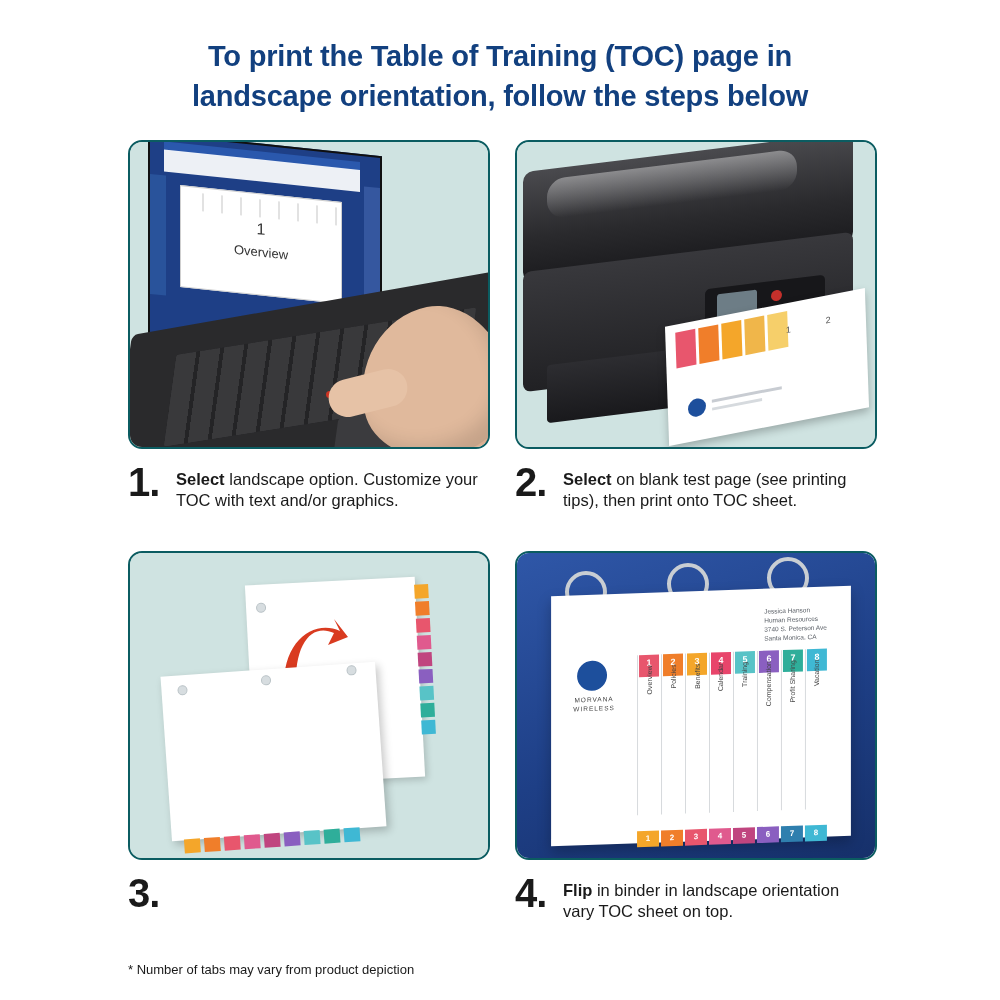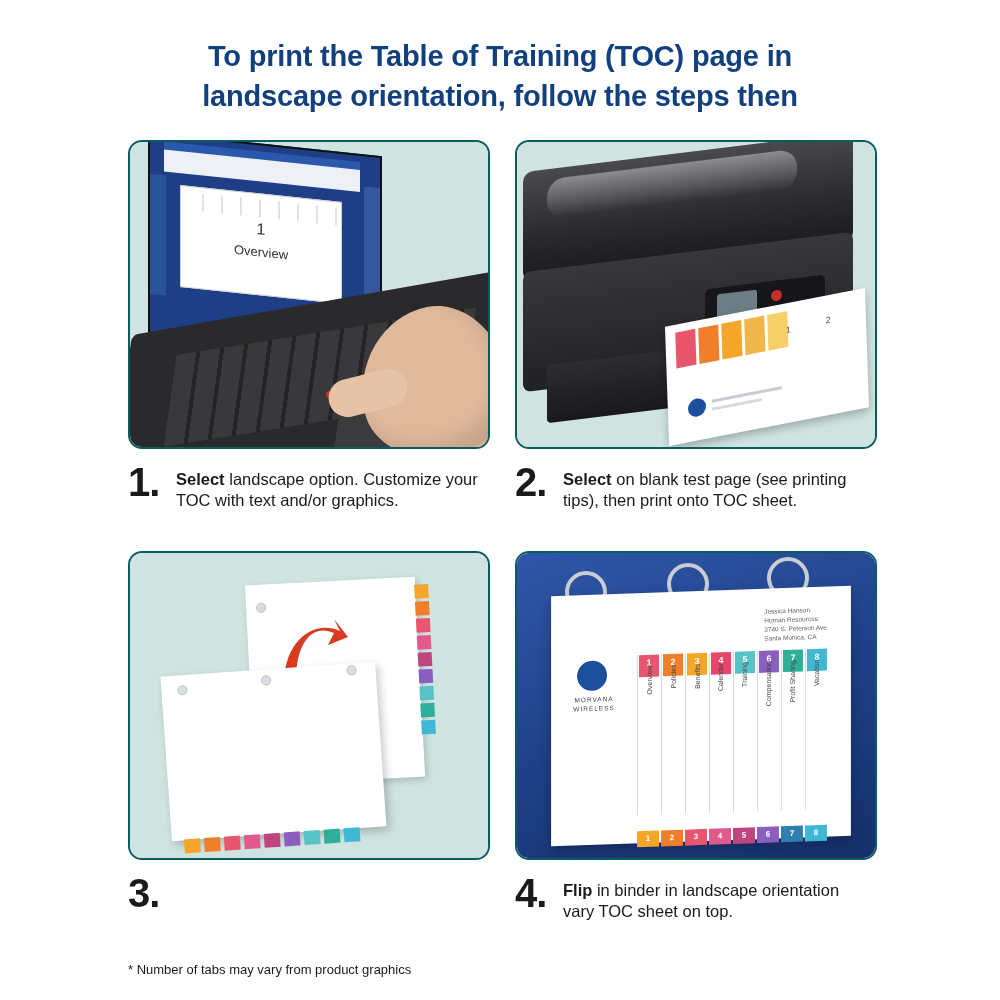--- a/index.html
+++ b/index.html
@@ -202,21 +202,21 @@
   .p4-bottom div{width:22px;height:16px;position:relative;}
   .p4-bottom span{position:absolute;left:0;top:3px;width:22px;text-align:center;font-size:8px;color:#fff;font-weight:bold;}
 </style>
 </head>
 <body>
 
 <div class="page">
 
   <div class="heading">
     <span>To print the Table of Training (TOC) page in</span>
-    <span class="l2">landscape orientation, follow the steps then</span>
+    <span class="l2">landscape orientation, follow the steps below</span>
   </div>
 
   <div class="grid">
 
     <div class="row">
 
       <div class="cell">
         <div class="photo">
           <div class="p1-bg"></div>
           <div class="p1-screen">
@@ -405,14 +405,14 @@
           </div>
         </div>
         <div class="caption">
           <div class="stepnum">4.</div>
           <div class="steptext"><b>Flip</b><span> in binder in landscape orientation vary TOC sheet on top.</span></div>
         </div>
       </div>
     </div>
   </div>
 
-  <div class="footnote">* Number of tabs may vary from product graphics</div>
+  <div class="footnote">* Number of tabs may vary from product depiction</div>
 </div>
 
 </body></html>

